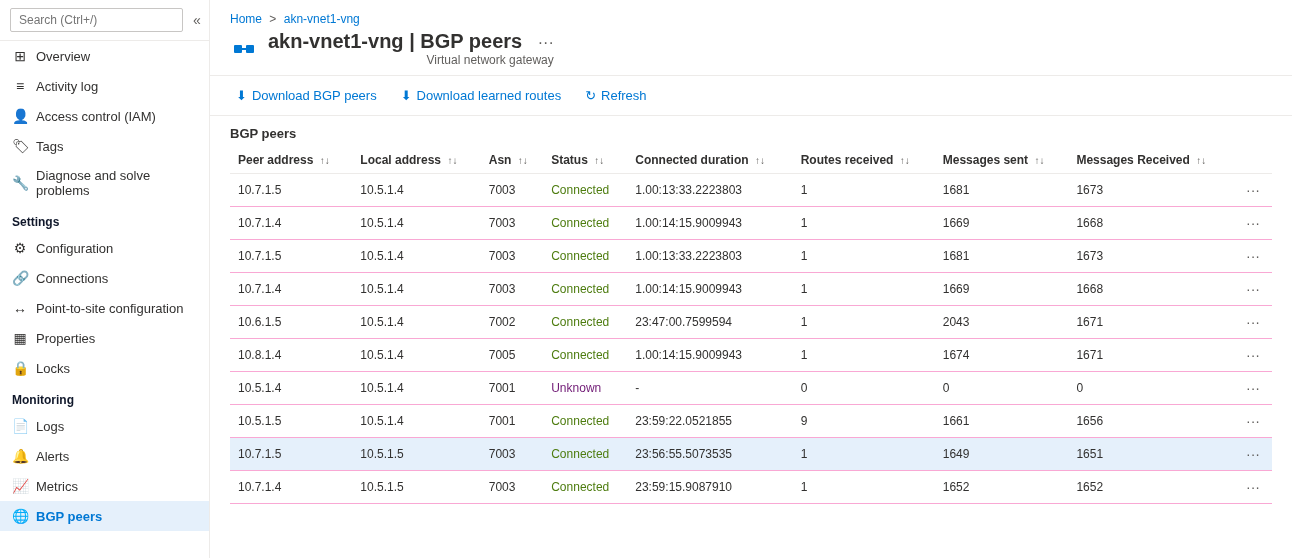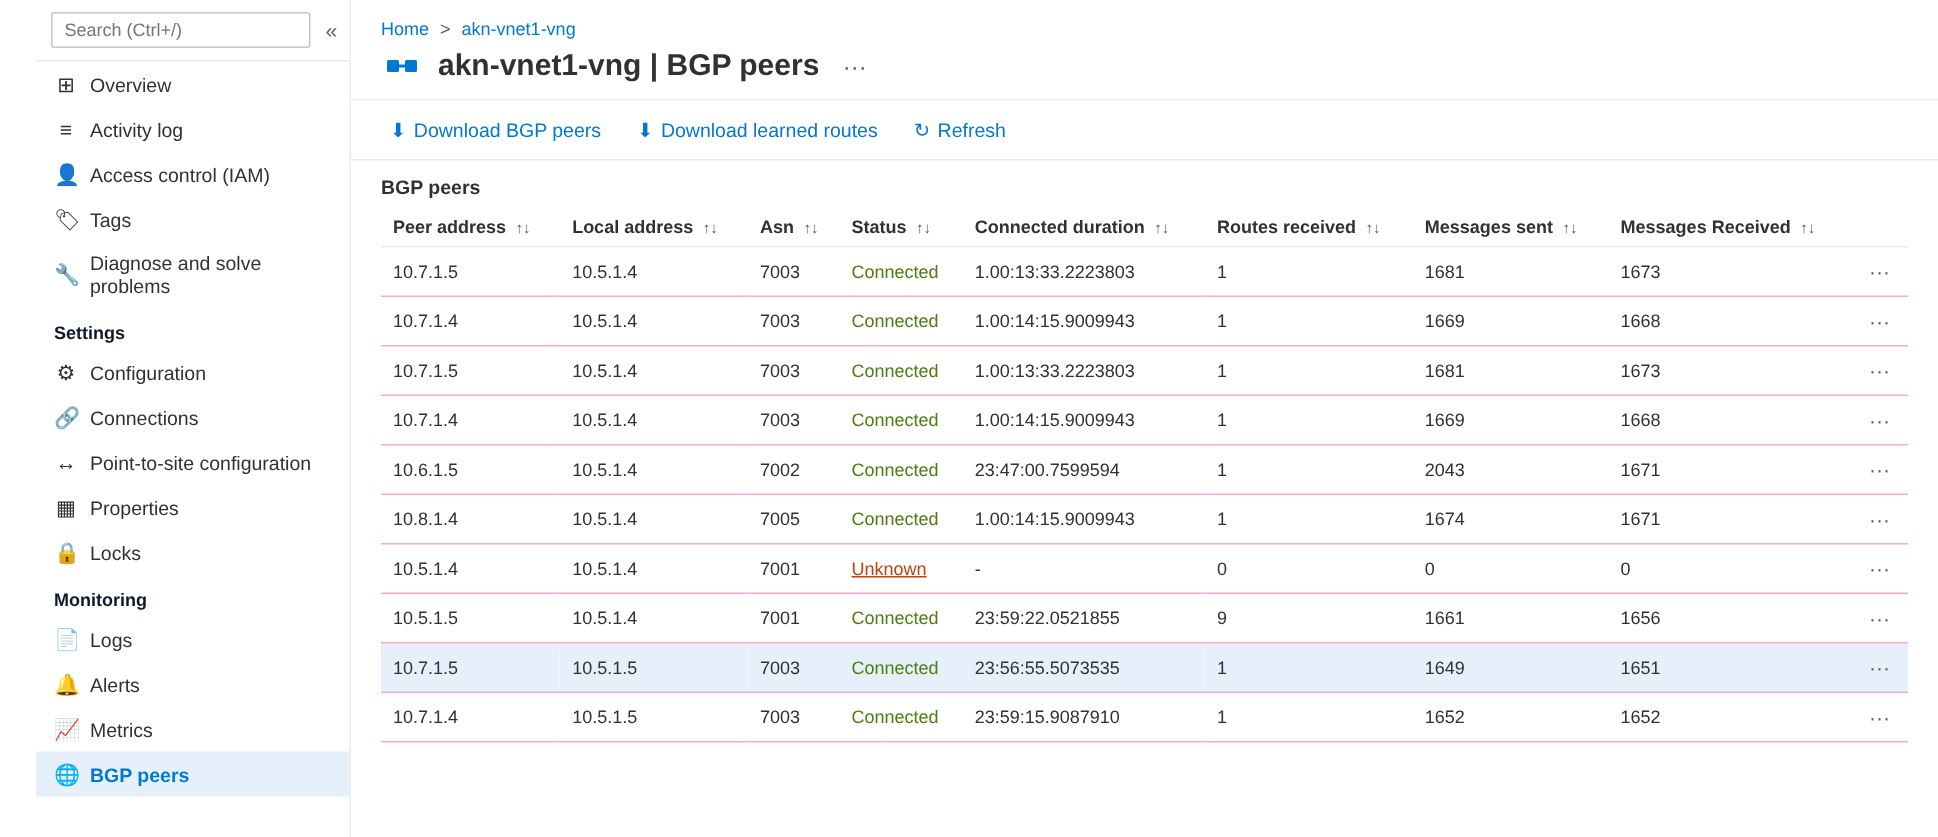--- a/index.html
+++ b/index.html
@@ -8,21 +8,20 @@
     
     .sidebar {
       width: 210px;
       min-width: 210px;
       background: #fff;
       border-right: 1px solid #edebe9;
       display: flex;
       flex-direction: column;
       overflow-y: auto;
       overflow-x: hidden;
-      margin-left: 24px;
     }
     .sidebar-search {
       padding: 8px 10px;
       border-bottom: 1px solid #edebe9;
       display: flex;
       align-items: center;
       gap: 6px;
     }
     .sidebar-search input {
       border: 1px solid #c8c6c4;
@@ -157,21 +156,21 @@
     }
     .sort-icon { color: #605e5c; font-size: 10px; margin-left: 3px; }
     tbody tr { border-bottom: 1px solid #f9a8d4; }
     tbody tr.highlighted { background: #e5f0fb; }
     tbody td {
       padding: 6px 8px;
       color: #323130;
       white-space: nowrap;
     }
     .status-connected { color: #4d7c0f; }
-    .status-unknown { color: #c2410c; text-decoration: underline; }
+    .status-unknown { color: #701a75; }
     .ellipsis-btn {
       background: none;
       border: none;
       cursor: pointer;
       color: #605e5c;
       font-size: 14px;
       padding: 2px 4px;
     }
     .col-actions { width: 30px; }
   </style>
@@ -263,20 +262,21 @@
           <line x1="10" y1="12" x2="14" y2="12" stroke="#0078d4" stroke-width="2"></line>
         </svg>
       </div>
       <div>
         <div class="page-title">
           <span>akn-vnet1-vng</span>
           <span> | </span>
           <span>BGP peers</span>
           <span style="margin-left:10px;font-size:16px;font-weight:400;color:#605e5c;">···</span>
         </div>
+        <div class="page-subtitle">Virtual network gateway</div>
       </div>
     </div>
   </div>
 
   <div class="toolbar">
     <button class="toolbar-btn">
       <span>⬇</span>
       <span>Download BGP peers</span>
     </button>
     <button class="toolbar-btn">

